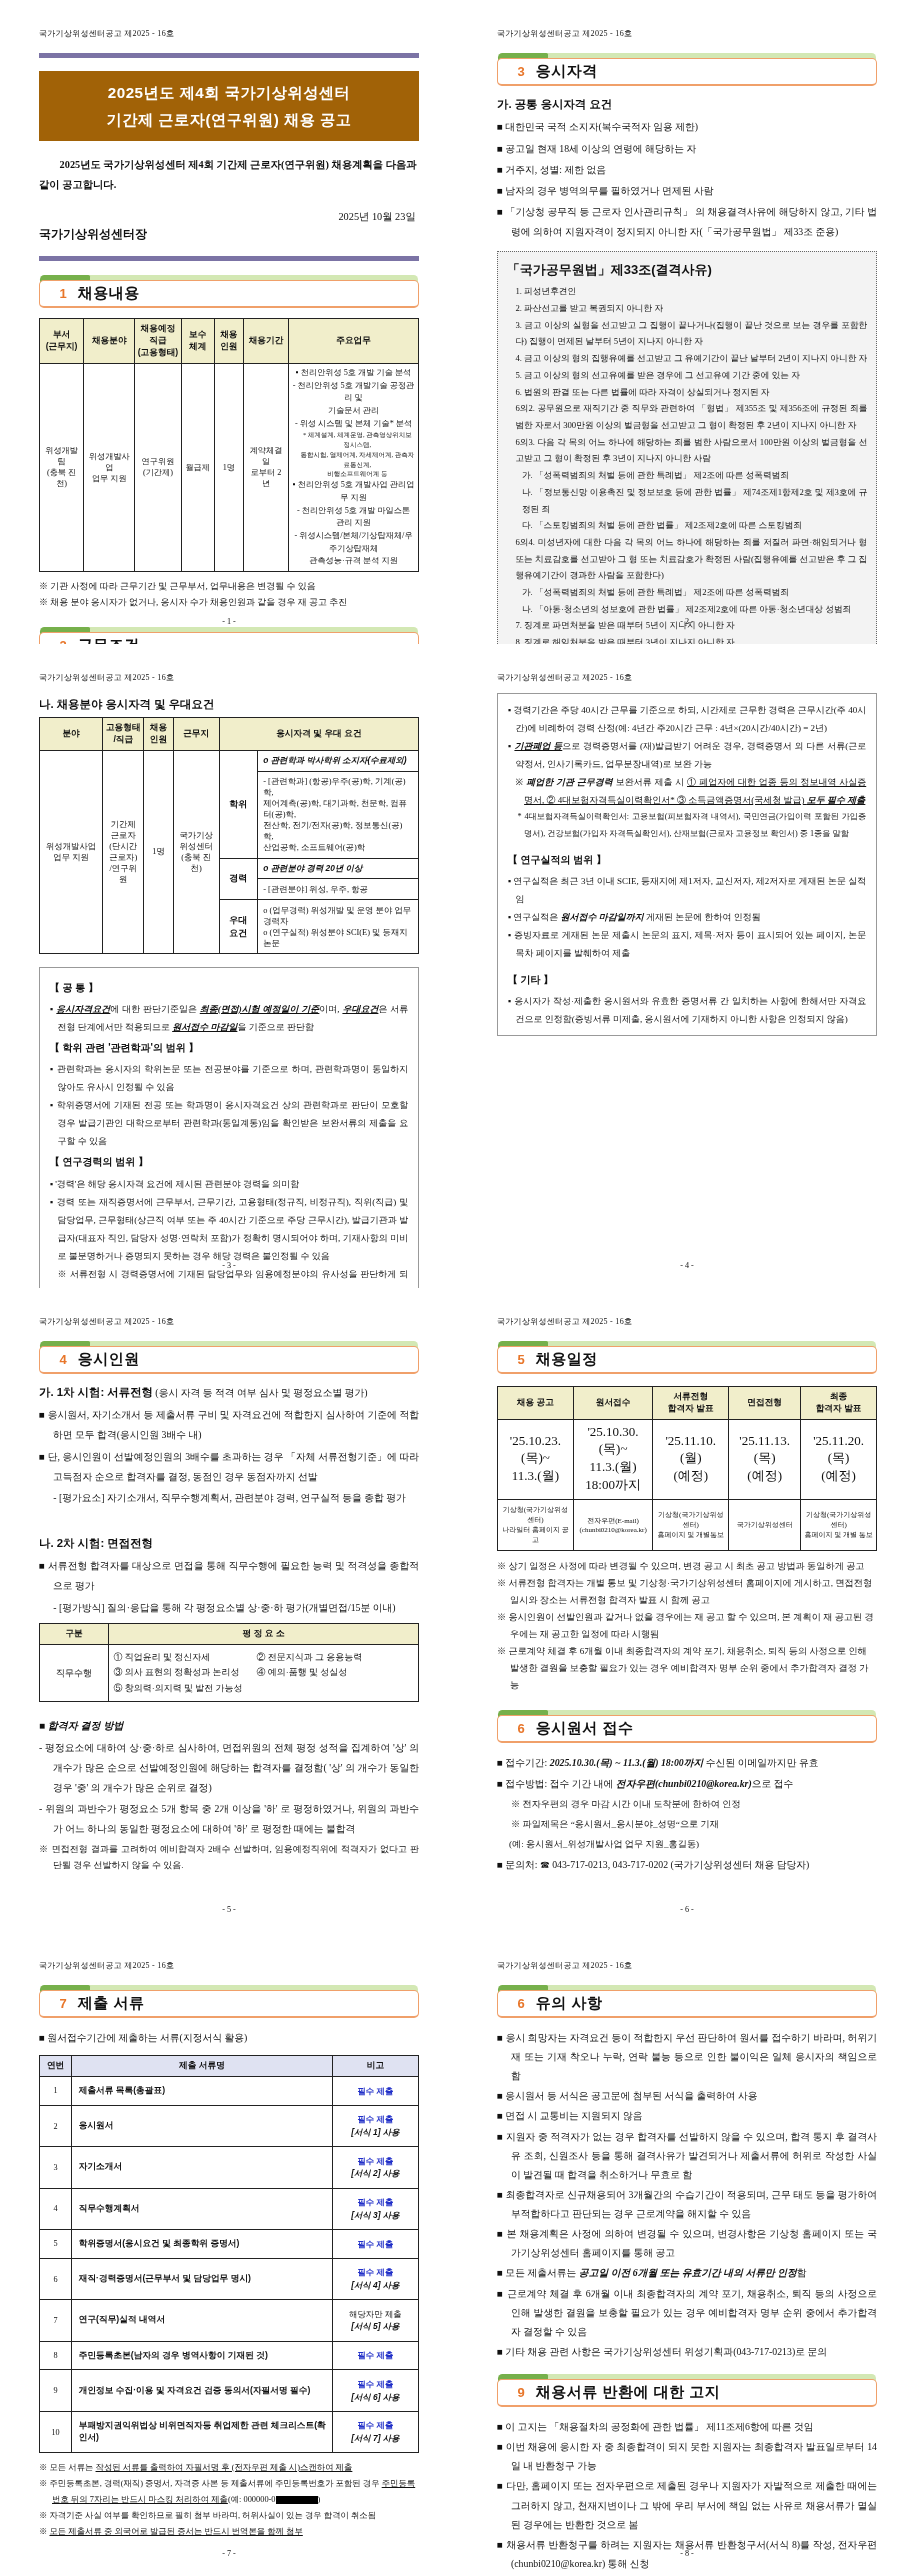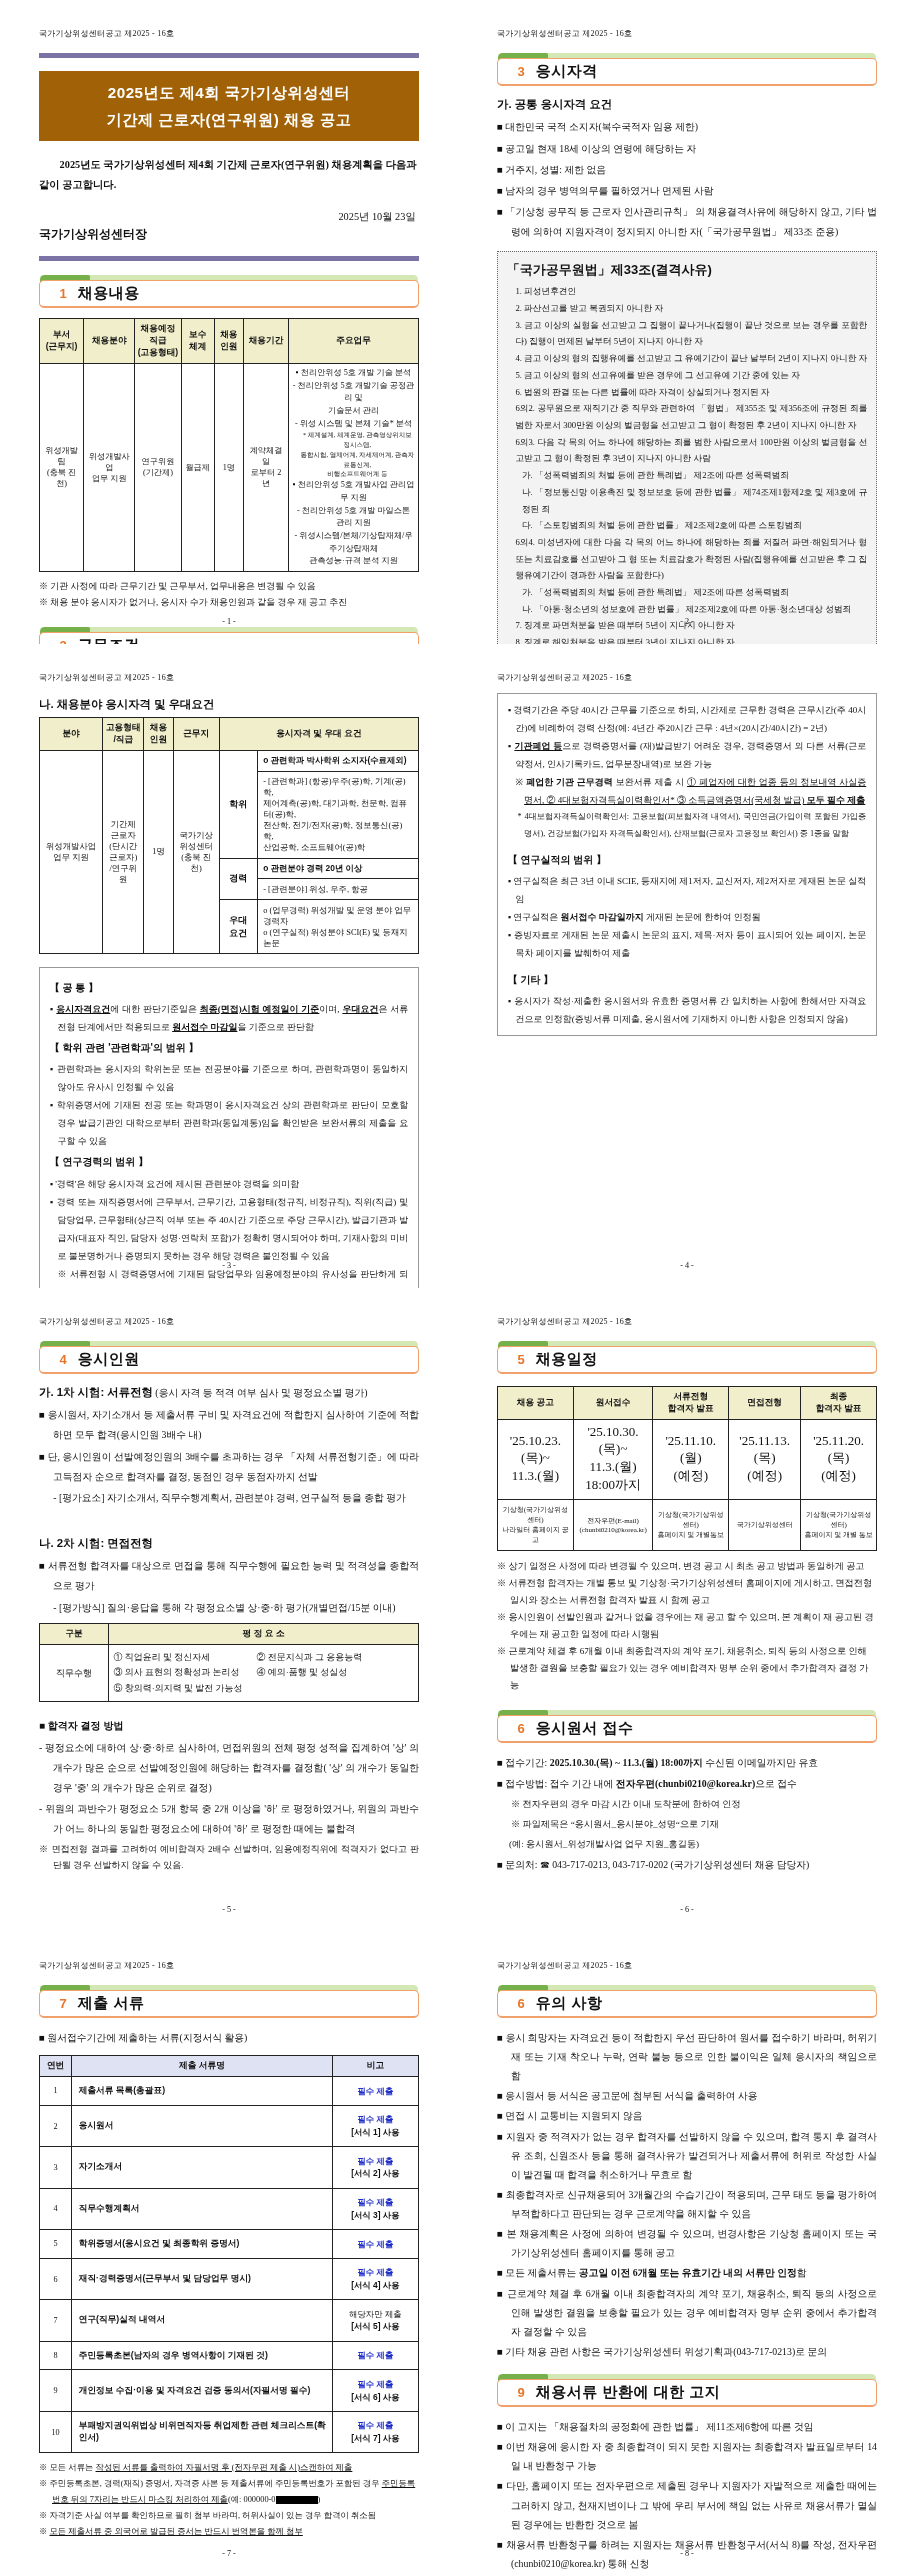--- a/index.html
+++ b/index.html
@@ -23,21 +23,21 @@
   .sec .no{font-family:"Liberation Sans",sans-serif;font-weight:bold;color:#e8762a;font-size:13px;margin:0 11px 0 19.6px;}
   .sec .tt{font-family:"Liberation Sans",sans-serif;font-weight:bold;font-size:15px;letter-spacing:0.5px;}
   table{border-collapse:collapse;width:100%;}
   .tb th{background:#f1eecb;border:1.1px solid #222;font-family:"Liberation Sans",sans-serif;font-size:8.7px;padding:3.8px 1.6px;font-weight:bold;}
   .tb td{border:1.1px solid #222;padding:3.3px 3.3px;font-size:8.2px;text-align:center;vertical-align:middle;}
   .pre{white-space:pre-line;}
   .duty{text-align:left;font-size:8px;line-height:1.55;}
   .duty .sm{font-size:6.5px;line-height:1.5;padding-left:7.6px;}
   .notes{margin-top:6.5px;font-size:9px;line-height:1.75;}
   .notes div{padding-left:13px;text-indent:-13px;}
-  .b{font-weight:bold;}
+  .b{font-weight:bold;font-style:italic;}
   .u{text-decoration:underline;}
   .sans{font-family:"Liberation Sans",sans-serif;}
   .h-ga{font-family:"Liberation Sans",sans-serif;font-weight:bold;font-size:11.4px;margin:11px 0 5.4px 0;}
   .blt{font-size:9.8px;line-height:2.05;text-align:justify;}
   .blt>div{padding-left:14px;text-indent:-14px;margin-top:1.1px;}
   .gbox{background:#f3f3f3;border:1.1px dotted #666;padding:6.5px 8.7px;margin-top:8.7px;font-size:8.7px;line-height:1.92;}
   .gbox .ttl{font-family:"Liberation Sans",sans-serif;font-weight:bold;font-size:13px;}
   .gbox .it{padding-left:8.7px;text-align:justify;}
   .gbox .ind{padding-left:15.2px;}
   .cbox{border:1.1px solid #999;padding:7.6px 9.8px;margin-top:13px;font-size:9px;line-height:2.0;}

